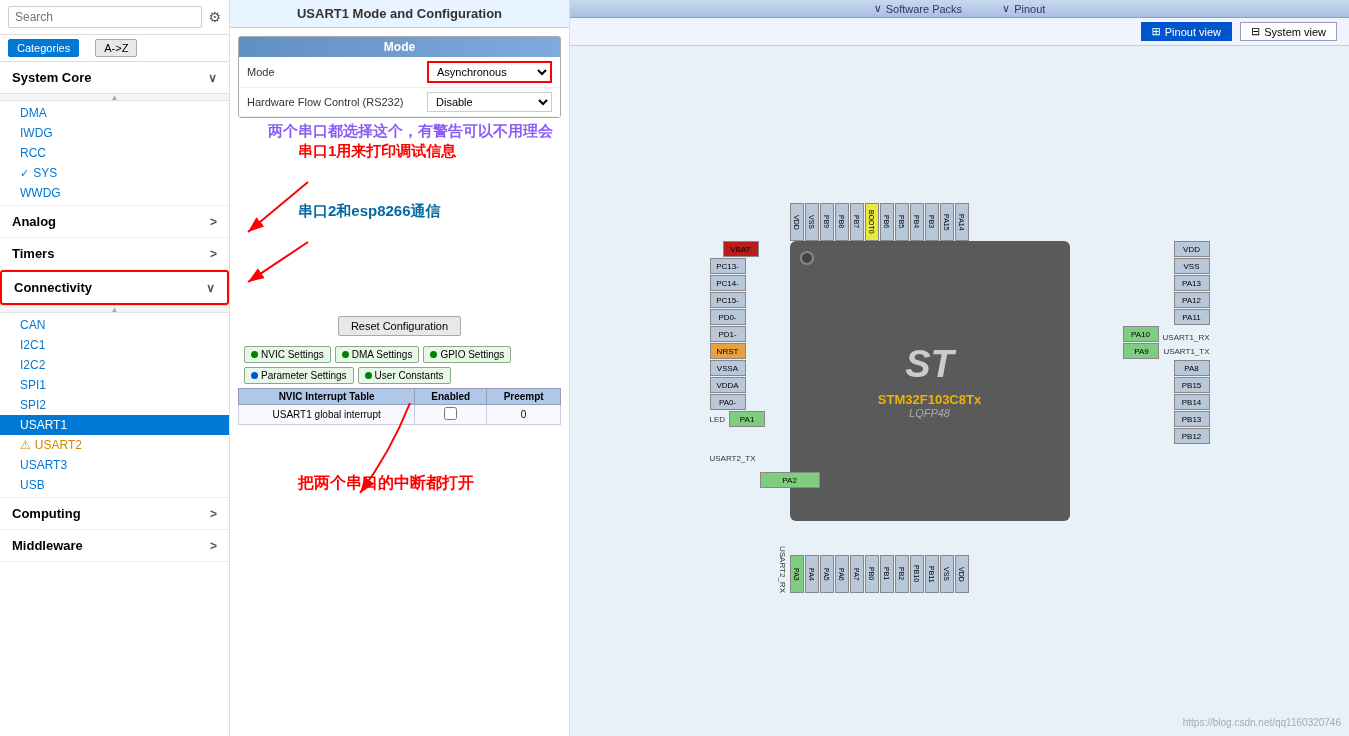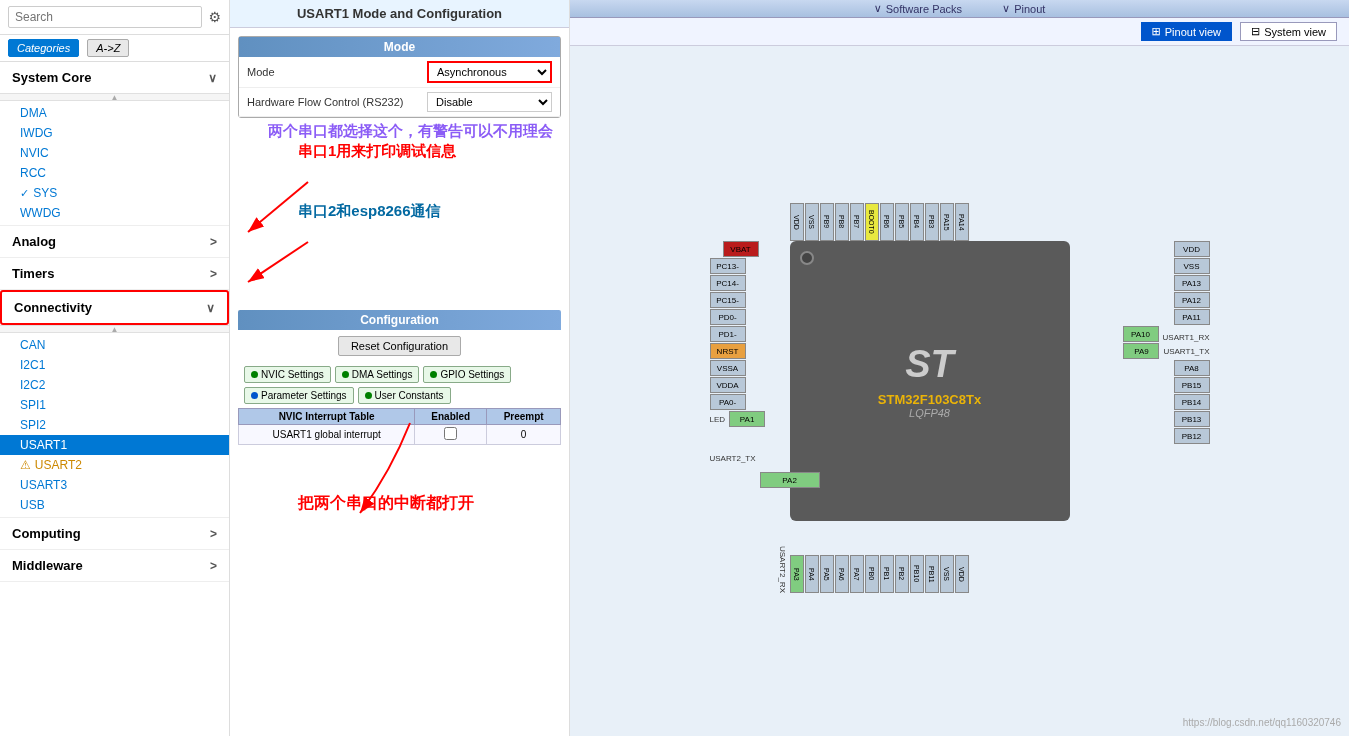--- a/index.html
+++ b/index.html
@@ -6,21 +6,21 @@
     body { font-family: Arial, sans-serif; font-size: 12px; background: #f0f0f0; overflow: hidden; width: 1349px; height: 736px; }
 
     
     .main-container { display: flex; width: 1349px; height: 736px; }
 
     
     .sidebar { width: 230px; min-width: 230px; background: #fff; border-right: 1px solid #ddd; display: flex; flex-direction: column; height: 100%; overflow-y: auto; }
     .sidebar-search { padding: 6px 8px; display: flex; align-items: center; border-bottom: 1px solid #ddd; }
     .sidebar-search input { flex: 1; border: 1px solid #ccc; padding: 3px 6px; font-size: 12px; border-radius: 2px; }
     .sidebar-search .gear-icon { margin-left: 6px; font-size: 14px; color: #555; cursor: pointer; }
-    .sidebar-tabs { display: flex; padding: 4px 8px; border-bottom: 1px solid #ddd; gap: 8px; font-style: italic; }
+    .sidebar-tabs { display: flex; padding: 4px 8px; border-bottom: 1px solid #ddd; gap: 16px; }
     .sidebar-tab { padding: 2px 8px; border: 1px solid #aaa; background: #e8e8e8; cursor: pointer; font-size: 11px; border-radius: 2px; }
     .sidebar-tab.active { background: #0078d4; color: #fff; border-color: #0078d4; }
 
     .sidebar-section { border-bottom: 1px solid #eee; }
     .sidebar-section-header { display: flex; justify-content: space-between; align-items: center; padding: 8px 12px; cursor: pointer; font-weight: bold; font-size: 13px; }
     .sidebar-section-header .arrow { font-size: 12px; color: #555; }
     .sidebar-items { padding: 2px 0; }
     .sidebar-item { padding: 3px 20px; cursor: pointer; color: #0078d4; font-size: 12px; display: flex; align-items: center; gap: 4px; }
     .sidebar-item.active { background: #0078d4; color: #fff; }
     .sidebar-item.warning { color: #cc8800; }
@@ -92,23 +92,20 @@
       </div>
       <div class="sidebar-divider"></div>
       <div class="sidebar-items">
         <div class="sidebar-item">
             <span>DMA</span>
           </div>
         <div class="sidebar-item">
             <span>IWDG</span>
           </div>
         <div class="sidebar-item">
-            <span>NVIC</span>
-          </div>
-        <div class="sidebar-item">
             <span>RCC</span>
           </div>
         <div class="sidebar-item">
             <span class="check-mark">✓</span>
             <span>SYS</span>
           </div>
         <div class="sidebar-item">
             <span>WWDG</span>
           </div>
       </div>
@@ -209,21 +206,20 @@
 
         <line x1="70" y1="30" x2="10" y2="80" stroke="red" stroke-width="2" marker-end="url(#arrowhead)"></line>
 
         <line x1="70" y1="90" x2="10" y2="130" stroke="red" stroke-width="2" marker-end="url(#arrowhead)"></line>
       </svg>
       <div style="position:absolute; top:20px; left: 60px; font-size:15px; font-weight:bold; color:red;">串口1用来打印调试信息</div>
       <div style="position:absolute; top:80px; left: 60px; font-size:15px; font-weight:bold; color:#0369a1;">串口2和esp8266通信</div>
     </div>
 
     <div class="config-lower">
-      <div class="config-lower-title">Configuration</div>
       <button class="reset-btn">Reset Configuration</button>
       <div class="settings-tabs">
         <div class="settings-tab">
             <span class="dot"></span>
             <span>NVIC Settings</span>
           </div>
         <div class="settings-tab">
             <span class="dot"></span>
             <span>DMA Settings</span>
           </div>

